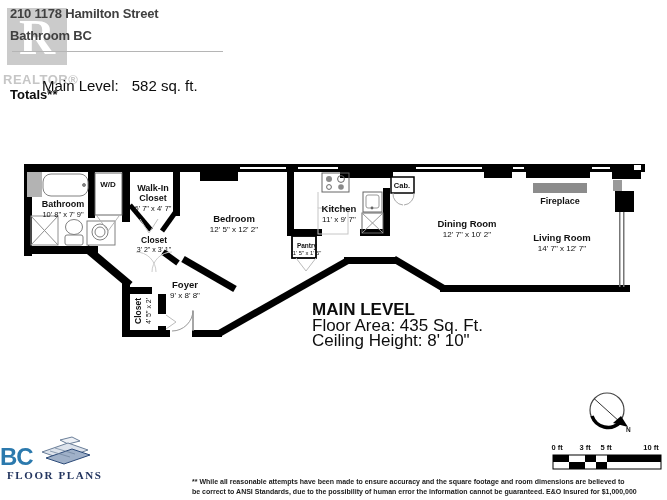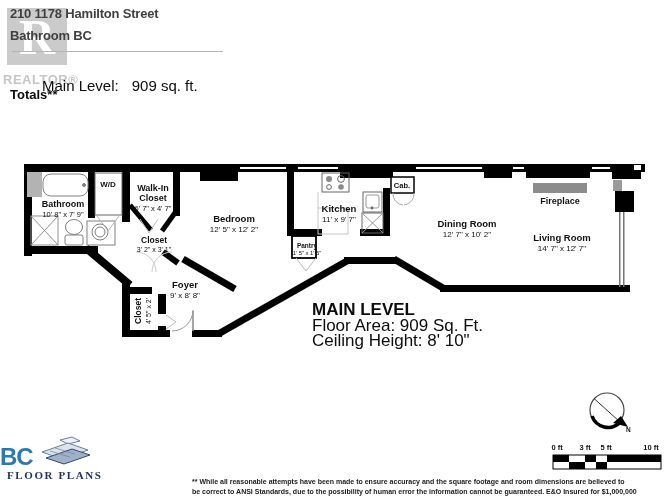--- a/index.html
+++ b/index.html
@@ -217,26 +217,26 @@
   <div class="abs wm-box">
     <span class="wm-letter">R</span>
   </div>
   <div class="abs wm-text">REALTOR®</div>
   <div class="abs addr" style="top:6px">210 1178 Hamilton Street</div>
   <div class="abs addr" style="top:28px">Bathroom BC</div>
   <div class="abs rule"></div>
   <div class="abs totals">Totals**</div>
   <div class="abs mainlevel">
     <span>Main Level:</span>
-    <span>909  sq. ft.</span>
+    <span>582  sq. ft.</span>
   </div>
 
   <div class="abs summary">
     <div class="t">MAIN LEVEL</div>
-    <div>Floor Area: 909 Sq. Ft.</div>
+    <div>Floor Area: 435 Sq. Ft.</div>
     <div>Ceiling Height: 8' 10"</div>
   </div>
 
   <div class="abs bc-text">BC</div>
   <div class="abs bc-sub">FLOOR PLANS</div>
   <div class="abs disc">
     <div>** While all reasonable attempts have been made to ensure accuracy and the square footage and room dimensions are believed to</div>
     <div>be correct to ANSI Standards, due to the possibility of human error the information cannot be guaranteed. E&amp;O Insured for $1,000,000</div>
   </div>
 

